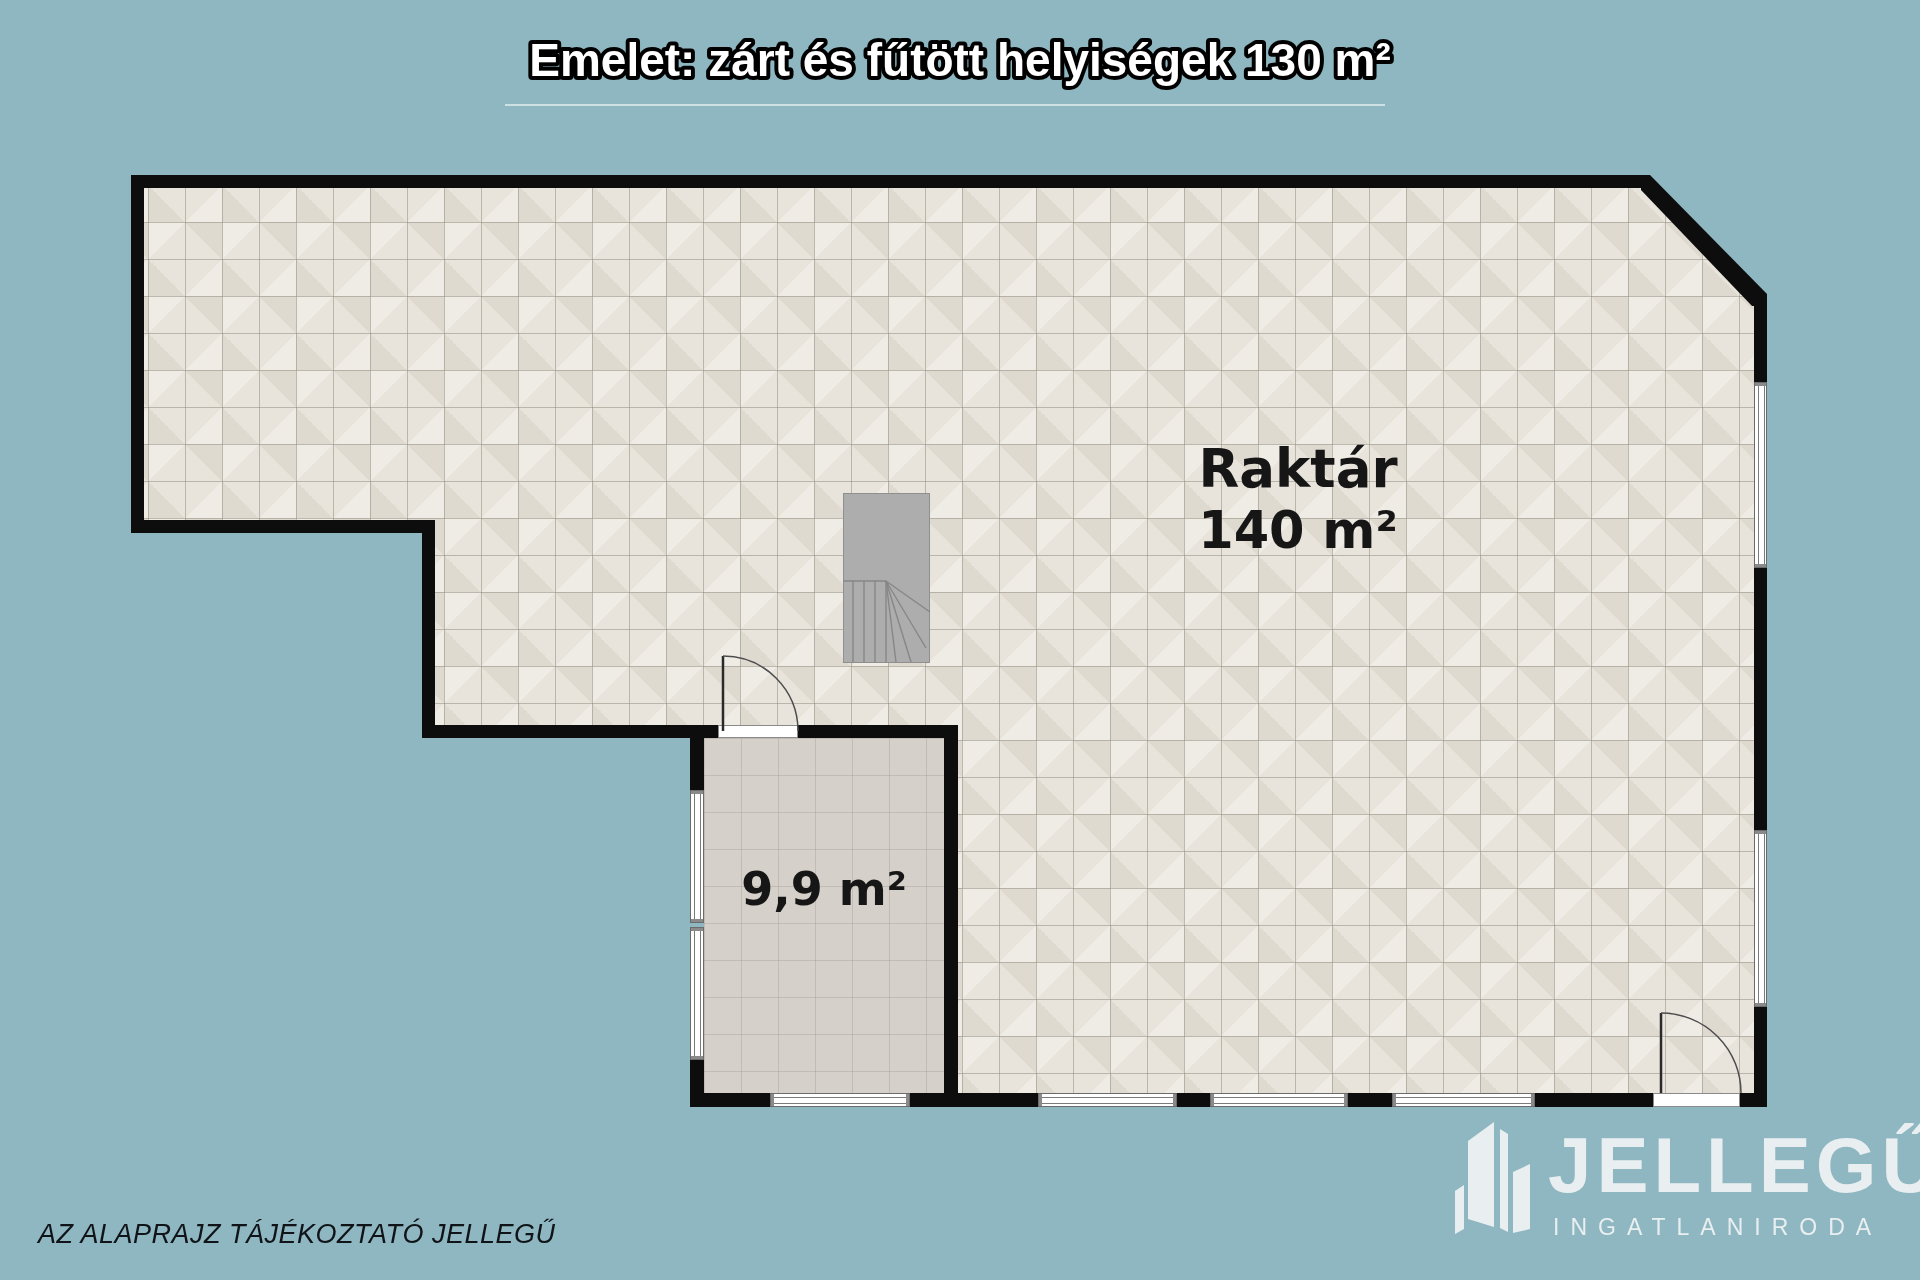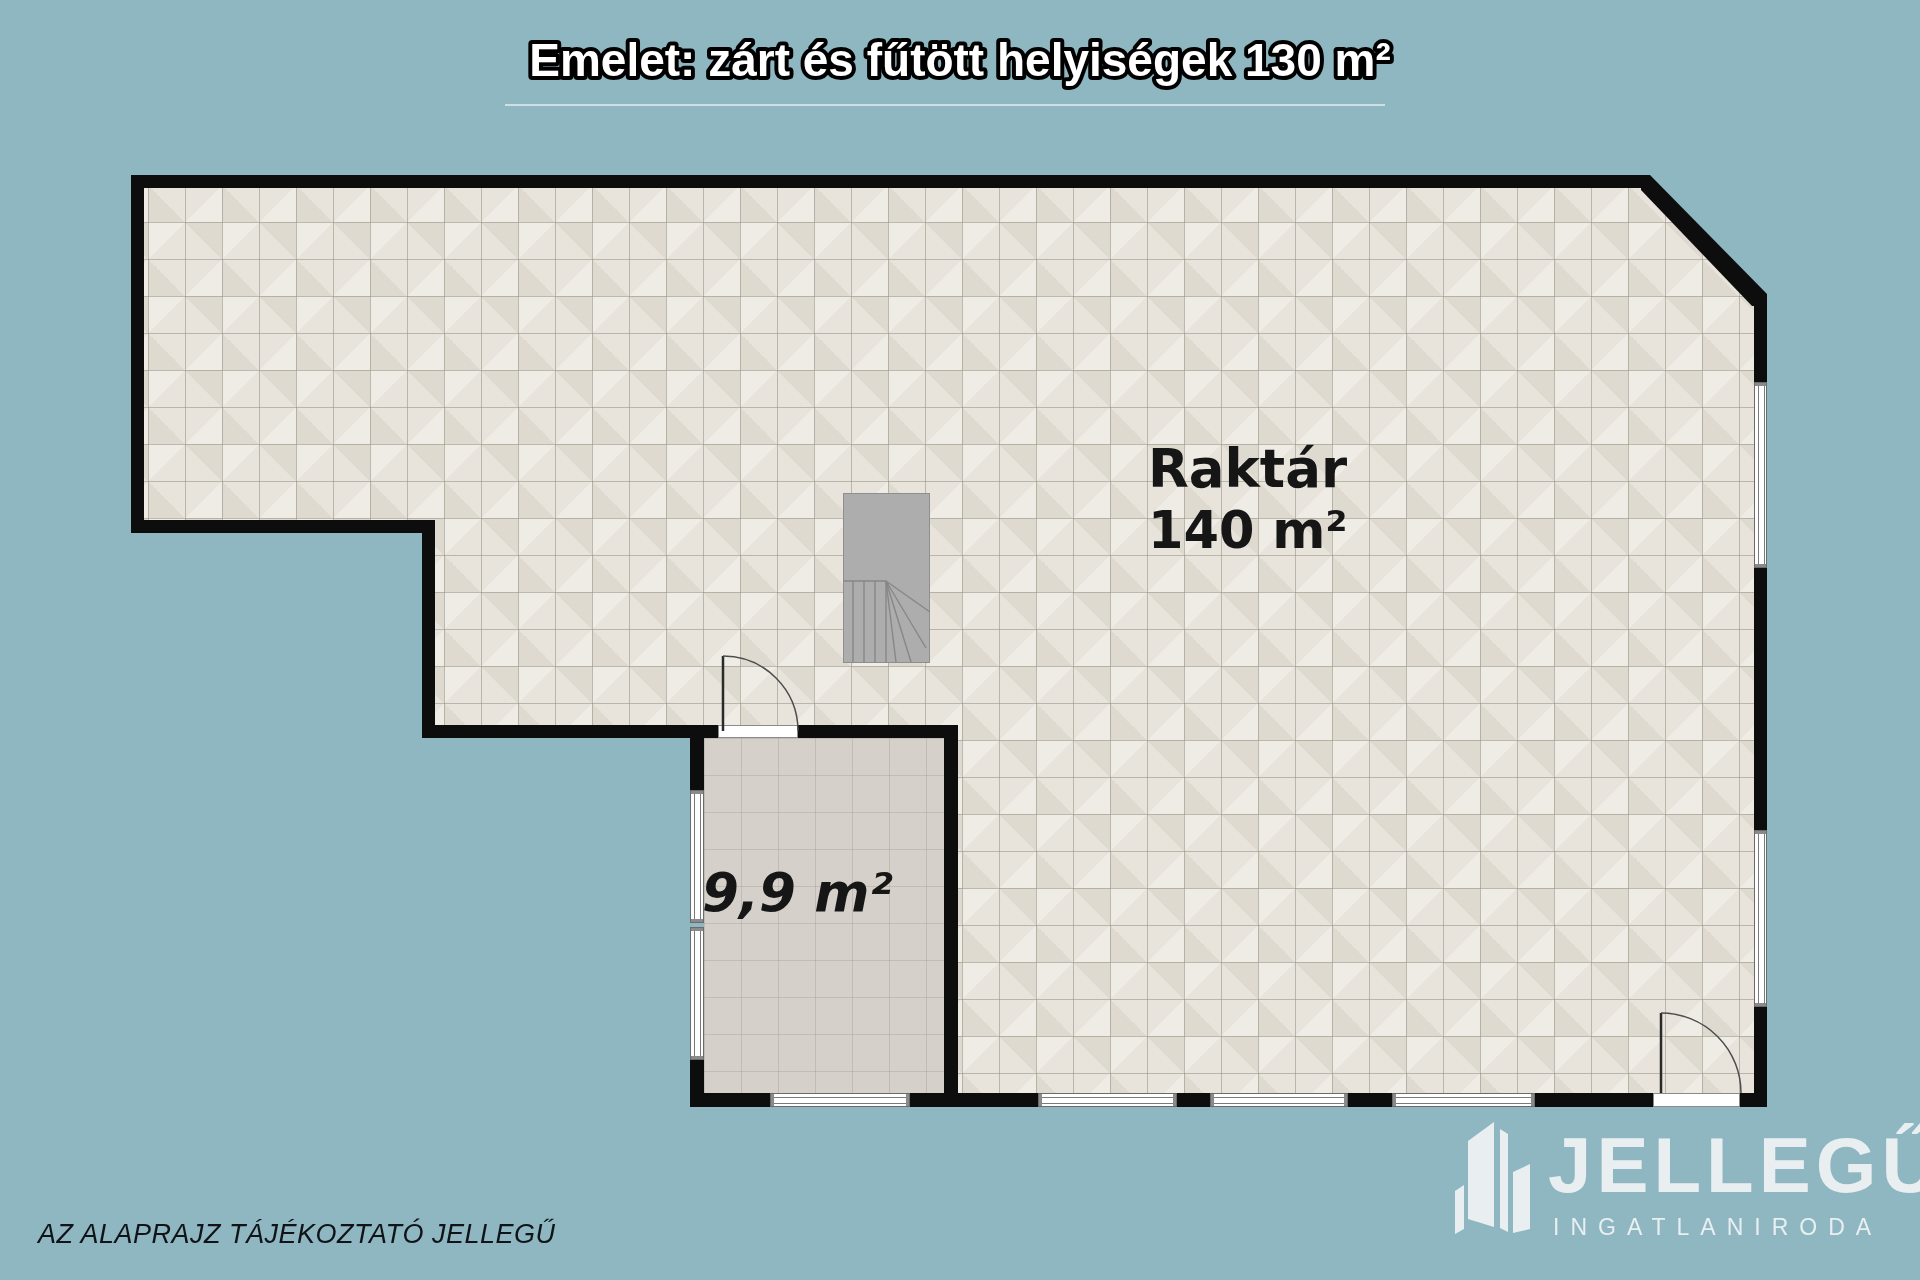--- a/index.html
+++ b/index.html
@@ -64,28 +64,28 @@
   .door-open{position:absolute; background:#ffffff; border:1px solid #8a8a8a; box-sizing:border-box;}
 
   
   #stairs{
     position:absolute; left:843px; top:493px; width:87px; height:170px;
     background:#adadad; border:1px solid #8f8f8f; box-sizing:border-box;
   }
 
   
   .room-label{
-    position:absolute; text-align:left; color:#161616;
+    position:absolute; text-align:center; color:#161616;
     font-family:"DejaVu Sans","Liberation Sans",sans-serif; font-weight:700;
     line-height:1.18; white-space:nowrap;
   }
   #raktar-label{left:1148px; top:438px; width:300px; font-size:53px;}
   #raktar-label .area{font-size:51px;}
   #iroda-label{left:702px; top:862px; width:244px; font-size:47px;}
-  #iroda-label .area{font-size:53px;font-style:italic;}
+  #iroda-label .area{font-size:46px;}
 
   #footnote{
     position:absolute; left:38px; top:1219px;
     font-size:27px; color:#101418; letter-spacing:.5px;
     font-family:"Liberation Sans",sans-serif;
     font-style:italic;
   }
 
   
   #logo-name{

